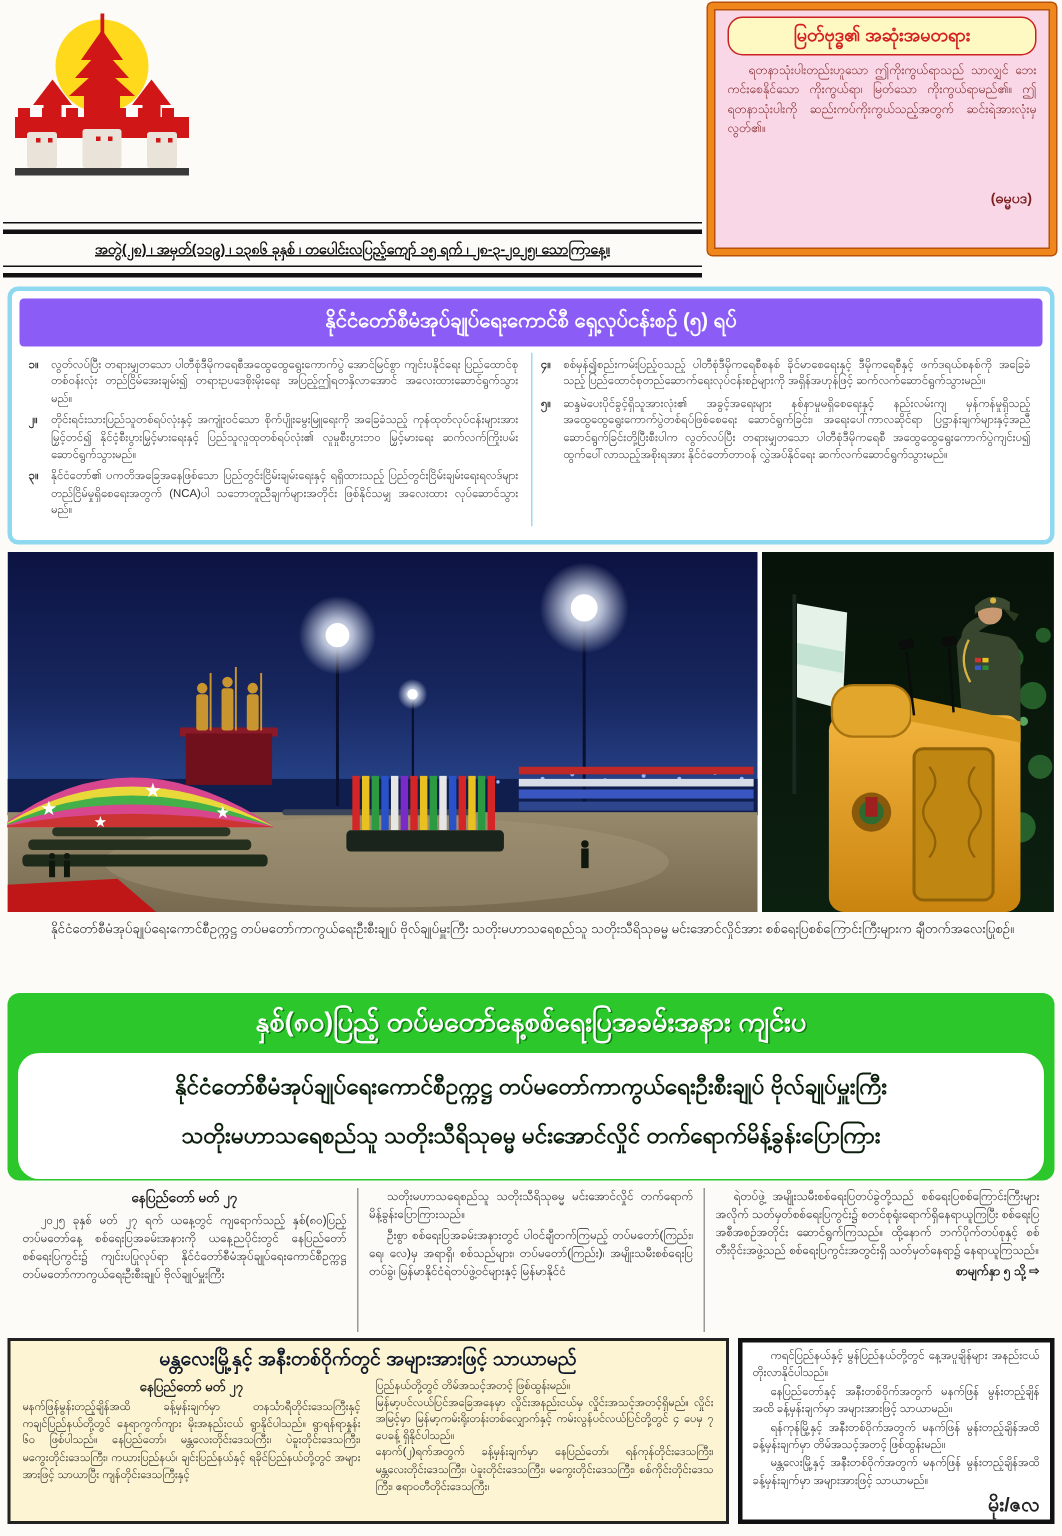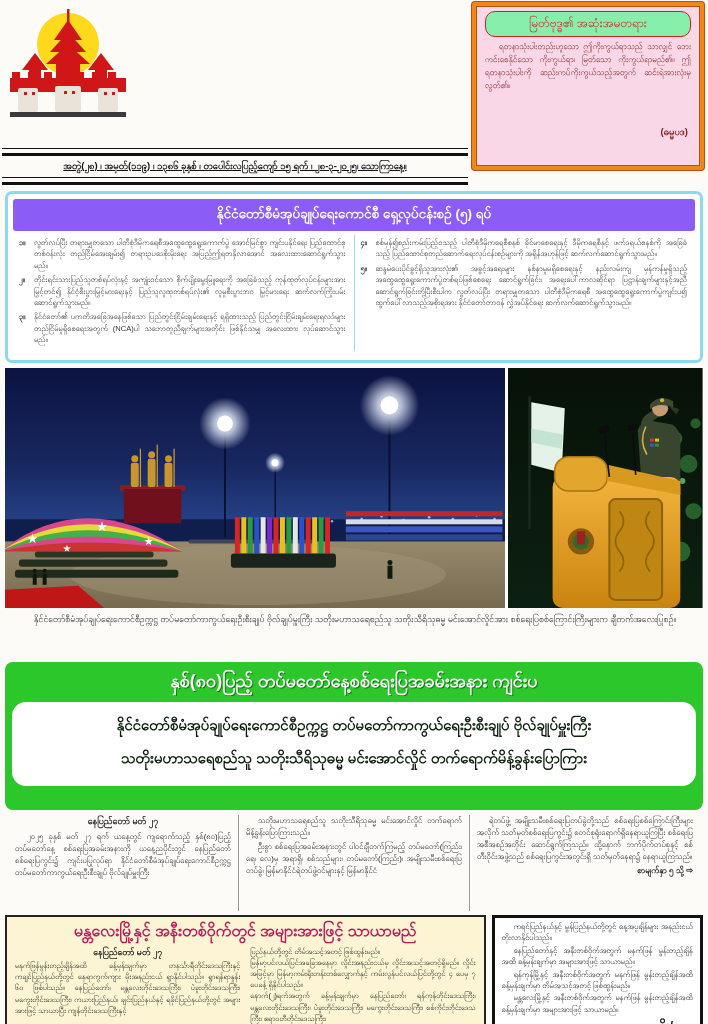--- a/index.html
+++ b/index.html
@@ -16,22 +16,22 @@
   .sub-title{position:absolute;right:12px;top:64px;font-size:15px;font-weight:bold;color:#c9c12a;
              text-shadow:1px 1px 0 #5d7a14;}
   .eng-title{font-family:"Liberation Serif",serif;font-style:italic;font-weight:bold;
              font-size:21px;color:#1e8c1e;margin-top:-2px;white-space:nowrap;overflow:hidden;}
   .estab{font-size:10px;font-weight:bold;color:#7e2fc8;margin-top:2px;white-space:nowrap;overflow:hidden;}
 
   
   .quote-box{position:absolute;right:4px;top:2px;width:224px;height:160px;background:#f9d7e7;
              border:4px solid #f0871c;box-shadow:0 0 0 1px #b8520a, inset 0 0 0 1px #b8520a;
              border-radius:3px;overflow:hidden;}
-  .quote-title{margin:5px 9px 3px;background:#86efac;border:1.5px solid #cc2222;border-radius:10px;
-               color:#d42020;font-weight:normal;font-size:12px;text-align:center;padding:3px 2px;
+  .quote-title{margin:5px 9px 3px;background:#fef9c3;border:1.5px solid #cc2222;border-radius:10px;
+               color:#d42020;font-weight:bold;font-size:12px;text-align:center;padding:3px 2px;
                white-space:nowrap;overflow:hidden;}
   .quote-body{margin:0 9px;color:#7c1f1f;font-size:8.2px;line-height:1.6;text-align:justify;
               text-indent:14px;height:86px;overflow:hidden;}
   .quote-attr{margin:0 12px;color:#7c1f1f;font-weight:bold;font-size:9.5px;text-align:right;}
 
   
   .date-band{width:466px;margin-left:2px;}
   .rule{height:4px;border-top:1.5px solid #111;border-bottom:3px solid #111;}
   .issue-line{font-size:9.5px;font-weight:bold;color:#111;text-align:center;padding:4px 0 3px;
               white-space:nowrap;overflow:hidden;text-decoration:underline;}
@@ -51,38 +51,38 @@
   
   .photo-row{margin:5px 5px 0;height:240px;display:flex;gap:3px;background:#fff;}
   .photo-main{width:72%;height:240px;}
   .photo-inset{width:28%;height:240px;}
   .photo-main svg,.photo-inset svg{display:block;width:100%;height:100%;}
 
   .caption{margin:4px 8px 0;height:46px;font-size:8.8px;line-height:1.75;color:#222;
            text-align:justify;text-indent:26px;overflow:hidden;}
 
   
-  .green-block{margin:4px 5px 0;background:#2bc72b;border-radius:8px;padding:5px 7px 27px;height:116px;overflow:hidden;}
+  .green-block{margin:4px 5px 0;background:#2bc72b;border-radius:8px;padding:5px 7px 4px;height:116px;overflow:hidden;}
   .kicker{color:#fff;font-weight:bold;font-size:18px;text-align:center;margin:2px 0 6px;
           text-shadow:1px 1px 0 #0e7a0e;white-space:nowrap;overflow:hidden;}
   .head-box{background:#fff;border-radius:14px;padding:6px 8px;text-align:center;overflow:hidden;height:72px;}
   .head-line{color:#0c1f0c;font-weight:bold;font-size:15px;line-height:2.2;white-space:nowrap;overflow:hidden;}
 
   
   .article{margin:5px 8px 0;display:flex;height:96px;overflow:hidden;}
   .a-col{width:33.33%;padding:0 7px;font-size:7.8px;line-height:1.55;color:#222;text-align:justify;overflow:hidden;}
   .a-col+.a-col{border-left:1px solid #999;}
   .a-date{text-align:center;font-weight:bold;font-size:9px;margin-bottom:2px;}
   .a-col p{margin:0 0 2px;text-indent:12px;}
   .cont{float:right;font-weight:bold;font-size:8.2px;}
 
   
   .bottom-row{margin:4px 5px 0;display:flex;gap:6px;height:124px;}
   .wx-box{width:66%;border:2px solid #222;background:#fcf4d2;padding:3px 8px;overflow:hidden;}
-  .wx-title{color:#be185d;font-weight:bold;font-size:16px;text-align:center;white-space:nowrap;overflow:hidden;}
+  .wx-title{color:#0f172a;font-weight:bold;font-size:13px;text-align:center;white-space:nowrap;overflow:hidden;}
   .wx-cols{display:flex;gap:10px;height:96px;overflow:hidden;margin-top:2px;}
   .wx-col{width:50%;font-size:7.4px;line-height:1.5;color:#222;text-align:justify;overflow:hidden;}
   .wx-date{text-align:center;font-weight:bold;font-size:8.8px;margin-bottom:1px;}
   .wr-box{flex:1;border:3px solid #111;background:#fff;padding:3px 7px;font-size:7.6px;line-height:1.5;
           color:#222;text-align:justify;overflow:hidden;}
   .wr-box p{margin:0 0 1px;text-indent:12px;font-family:Liberation Serif, serif;}
   .wr-sign{text-align:right;font-weight:bold;font-size:13px;}
 </style>
 </head>
 <body>

